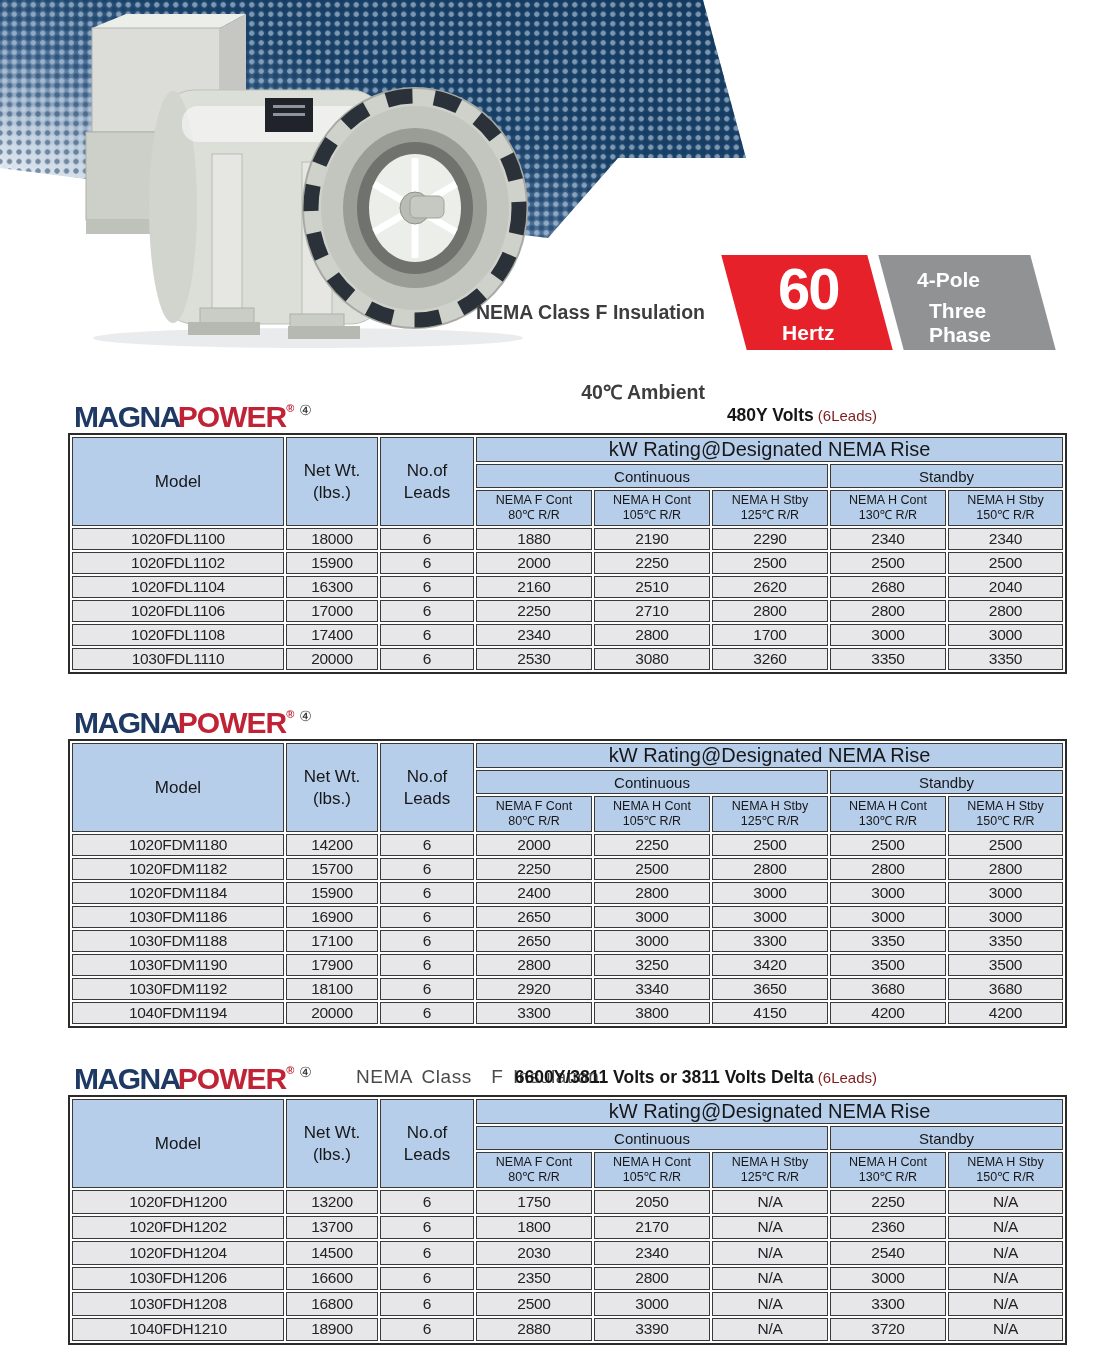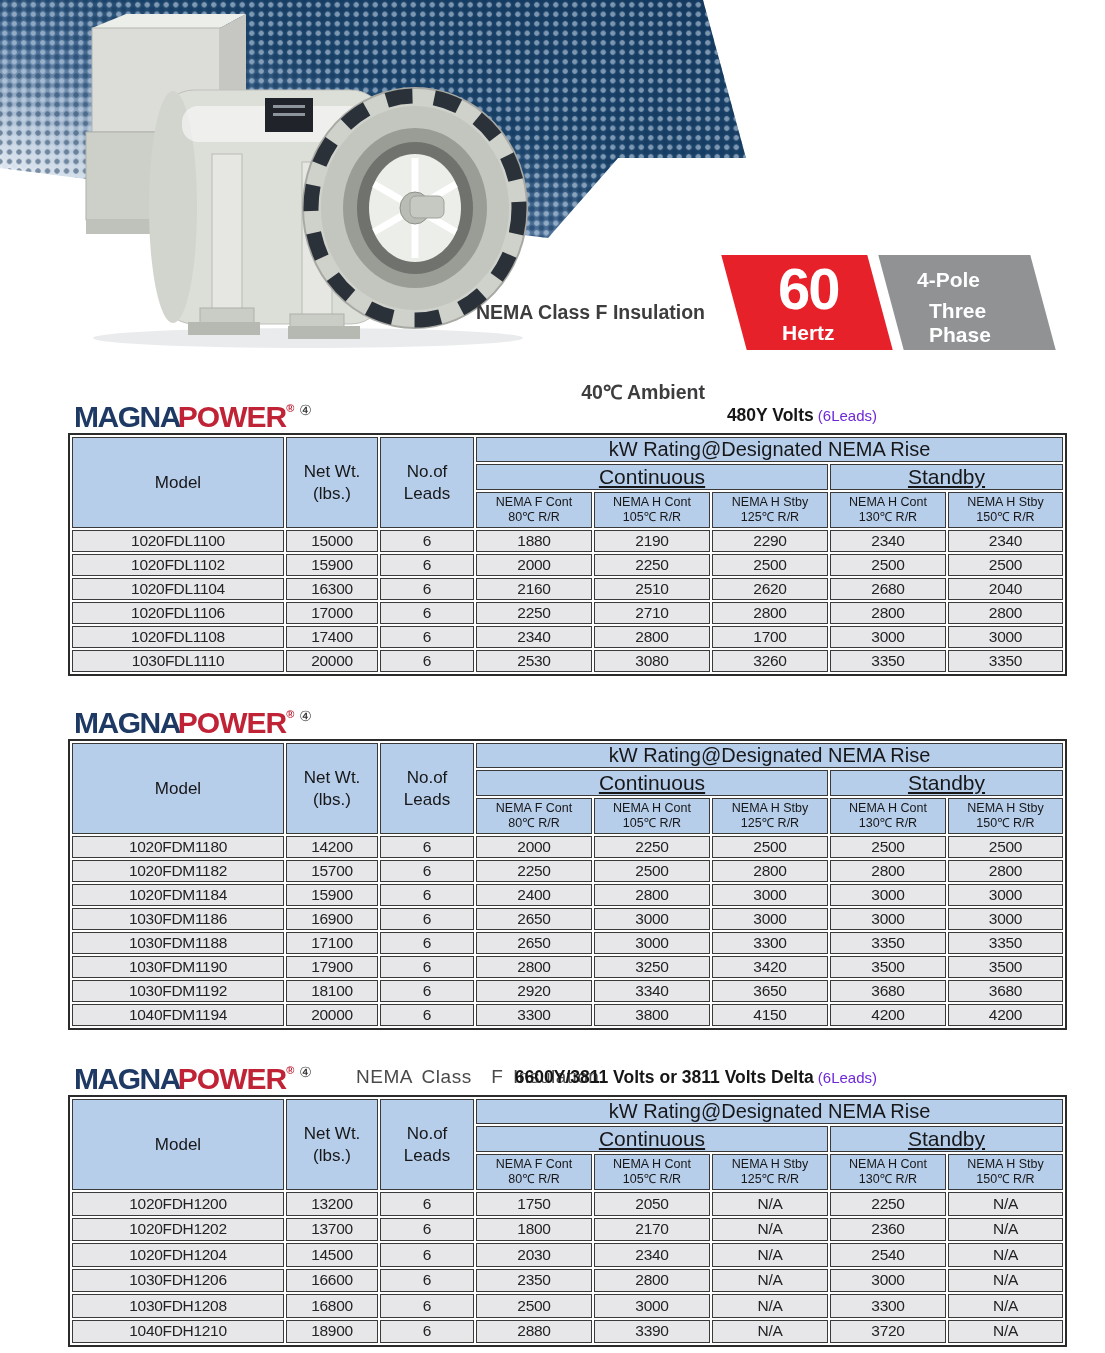--- a/index.html
+++ b/index.html
@@ -33,32 +33,32 @@
   
   .section{position:absolute;left:68px;width:831px;}
   .logo-row{position:relative;height:41px;}
   .logo{position:absolute;left:6px;bottom:1px;font-weight:800;font-size:30px;line-height:1;white-space:nowrap;}
   .logo .magna{letter-spacing:-1.5px;}
   .logo .power{letter-spacing:-1px;margin-left:-2px;}
   .logo .reg{font-size:11px;vertical-align:15px;}
   .logo .mark4{font-size:14px;color:#333;vertical-align:12px;margin-left:5px;font-weight:400;}
   .tbl-heading{position:absolute;right:22px;bottom:7px;white-space:pre;color:#161616;}
   .tbl-heading b{font-size:17.5px;}
-  .tbl-heading .note{font-size:15px;font-weight:400;color:#6d28d9;margin-left:4px;}
+  .tbl-heading .note{font-size:15px;font-weight:400;color:#7f1d1d;margin-left:4px;}
   .mid-label{position:absolute;left:288px;bottom:7px;font-size:19px;color:#4a4a4c;
     word-spacing:4px;letter-spacing:0.5px;white-space:pre;}
 
   
   table.spec-table{border-collapse:separate;border-spacing:2px;table-layout:fixed;
     width:995px;background:#fff;border:2px solid #2b2b2b;}
   .spec-table th,.spec-table td{border:1px solid #3a3a3a;padding:0;overflow:hidden;}
   .spec-table thead th{background:#b6cee9;color:#17171a;font-weight:500;}
   .h-big{font-size:17px;line-height:1.25;}
   .h-kw{font-size:20px;font-weight:500;height:22px;}
-  .h-grp{font-size:21px;height:22px;text-decoration:underline;}
+  .h-grp{font-size:15px;height:22px;}
   .h-sub{font-size:12.5px;font-weight:600;line-height:1.2;height:34px;}
   .spec-table td{background:#e7e7ea;text-align:center;font-size:15.5px;color:#232326;
     height:20px;letter-spacing:-0.3px;}
   .tall td{height:21.5px;}
 </style>
 </head>
 <body>
 
 <div class="page">
 
@@ -169,21 +169,21 @@
             </th>
             <th class="h-sub">
               <div>NEMA H Stby</div>
               <div>150℃ R/R</div>
             </th>
           </tr>
         </thead>
         <tbody>
           <tr>
             <td>1020FDL1100</td>
-            <td>15000</td>
+            <td>18000</td>
             <td>6</td>
             <td>1880</td>
             <td>2190</td>
             <td>2290</td>
             <td>2340</td>
             <td>2340</td>
           </tr>
           <tr>
             <td>1020FDL1102</td>
             <td>15900</td>

